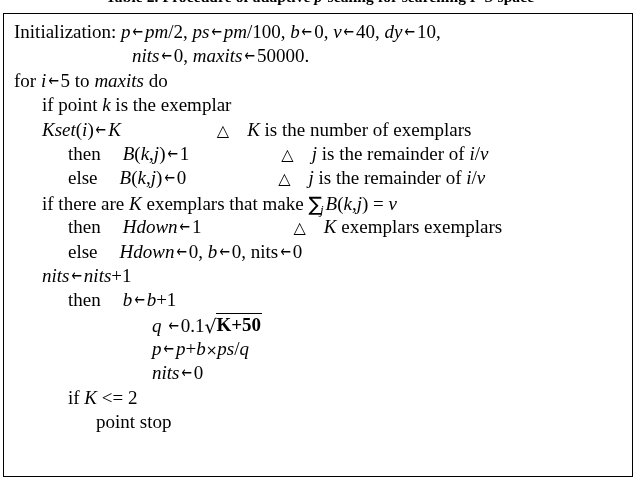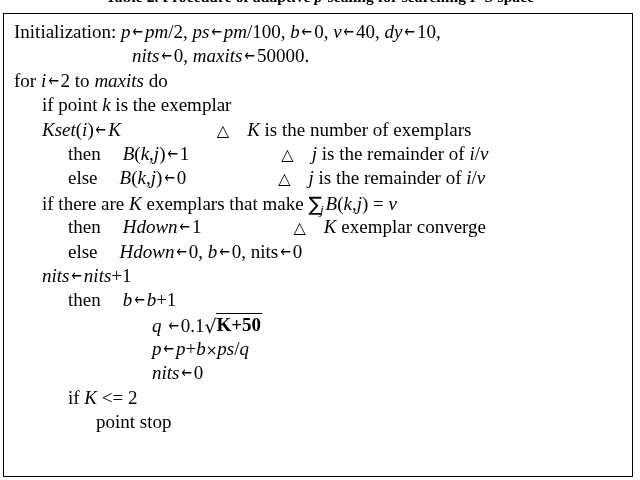--- a/index.html
+++ b/index.html
@@ -146,27 +146,27 @@
 <div id="caption-strip">
   <div id="caption-text">
     <span>Table 2. Procedure of adaptive </span><span class="it">p</span><span>-scaling for searching </span><span class="it">P-S</span><span> space</span>
   </div>
 </div>
 
 <div id="algo-box">
   <div id="algo-lines">
       <div class="ln i0"><span class="up">Initialization: </span><span class="it">p</span><span class="arw">←</span><span class="it">pm</span><span class="up">/2, </span><span class="it">ps</span><span class="arw">←</span><span class="it">pm</span><span class="up">/100, </span><span class="it">b</span><span class="arw">←</span><span class="up">0, </span><span class="it">v</span><span class="arw">←</span><span class="up">40, </span><span class="it">dy</span><span class="arw">←</span><span class="up">10,</span></div>
       <div class="ln ihang"><span class="it">nits</span><span class="arw">←</span><span class="up">0, </span><span class="it">maxits</span><span class="arw">←</span><span class="up">50000.</span></div>
-      <div class="ln i0"><span class="up">for </span><span class="it">i</span><span class="arw">←</span><span class="up">2 to </span><span class="it">maxits</span><span class="up"> do</span></div>
+      <div class="ln i0"><span class="up">for </span><span class="it">i</span><span class="arw">←</span><span class="up">5 to </span><span class="it">maxits</span><span class="up"> do</span></div>
       <div class="ln i1"><span class="up">if point </span><span class="it">k</span><span class="up"> is the exemplar</span></div>
       <div class="ln i1"><span class="it">Kset</span><span class="up">(</span><span class="it">i</span><span class="up">)</span><span class="arw">←</span><span class="it">K</span><span class="gap-a"></span><span class="tri">△</span><span class="gap-d"></span><span class="cmt"><span class="it">K</span><span class="up"> is the number of exemplars</span></span></div>
       <div class="ln i2"><span class="up">then</span><span class="gap-kw"></span><span class="it">B</span><span class="up">(</span><span class="it">k</span><span class="up">,</span><span class="it">j</span><span class="up">)</span><span class="arw">←</span><span class="up">1</span><span class="gap-b"></span><span class="tri">△</span><span class="gap-d"></span><span class="cmt"><span class="it">j</span><span class="up"> is the remainder of </span><span class="it">i</span><span class="up">/</span><span class="it">v</span></span></div>
       <div class="ln i2"><span class="up">else</span><span class="gap-kw"></span><span class="it">B</span><span class="up">(</span><span class="it">k</span><span class="up">,</span><span class="it">j</span><span class="up">)</span><span class="arw">←</span><span class="up">0</span><span class="gap-b"></span><span class="tri">△</span><span class="gap-d"></span><span class="cmt"><span class="it">j</span><span class="up"> is the remainder of </span><span class="it">i</span><span class="up">/</span><span class="it">v</span></span></div>
       <div class="ln i1"><span class="up">if there are </span><span class="it">K</span><span class="up"> exemplars that make </span><span class="sum">∑</span><span class="sub">j</span><span class="it">B</span><span class="up">(</span><span class="it">k</span><span class="up">,</span><span class="it">j</span><span class="up">) = </span><span class="it">v</span></div>
-      <div class="ln i2"><span class="up">then</span><span class="gap-kw"></span><span class="it">Hdown</span><span class="arw">←</span><span class="up">1</span><span class="gap-b"></span><span class="tri">△</span><span class="gap-d"></span><span class="cmt"><span class="it">K</span><span class="up"> exemplar converge</span></span></div>
+      <div class="ln i2"><span class="up">then</span><span class="gap-kw"></span><span class="it">Hdown</span><span class="arw">←</span><span class="up">1</span><span class="gap-b"></span><span class="tri">△</span><span class="gap-d"></span><span class="cmt"><span class="it">K</span><span class="up"> exemplars exemplars</span></span></div>
       <div class="ln i2"><span class="up">else</span><span class="gap-kw"></span><span class="it">Hdown</span><span class="arw">←</span><span class="up">0, </span><span class="it">b</span><span class="arw">←</span><span class="up">0, </span><span class="up">nits</span><span class="arw">←</span><span class="up">0</span></div>
       <div class="ln i1"><span class="it">nits</span><span class="arw">←</span><span class="it">nits</span><span class="up">+1</span></div>
       <div class="ln i2"><span class="up">then</span><span class="gap-kw"></span><span class="it">b</span><span class="arw">←</span><span class="it">b</span><span class="up">+1</span></div>
       <div class="ln i5"><span class="it">q</span><span class="up"> </span><span class="arw">←</span><span class="up">0.1</span><span class="sqrt">√</span><span class="radicand">K+50</span></div>
       <div class="ln i5"><span class="it">p</span><span class="arw">←</span><span class="it">p</span><span class="up">+</span><span class="it">b</span><span class="times">×</span><span class="it">ps</span><span class="up">/</span><span class="it">q</span></div>
       <div class="ln i5"><span class="it">nits</span><span class="arw">←</span><span class="up">0</span></div>
       <div class="ln i2"><span class="up">if </span><span class="it">K</span><span class="up"> &lt;= 2</span></div>
       <div class="ln i3"><span class="up">point stop</span></div>
     </div>
 </div>

